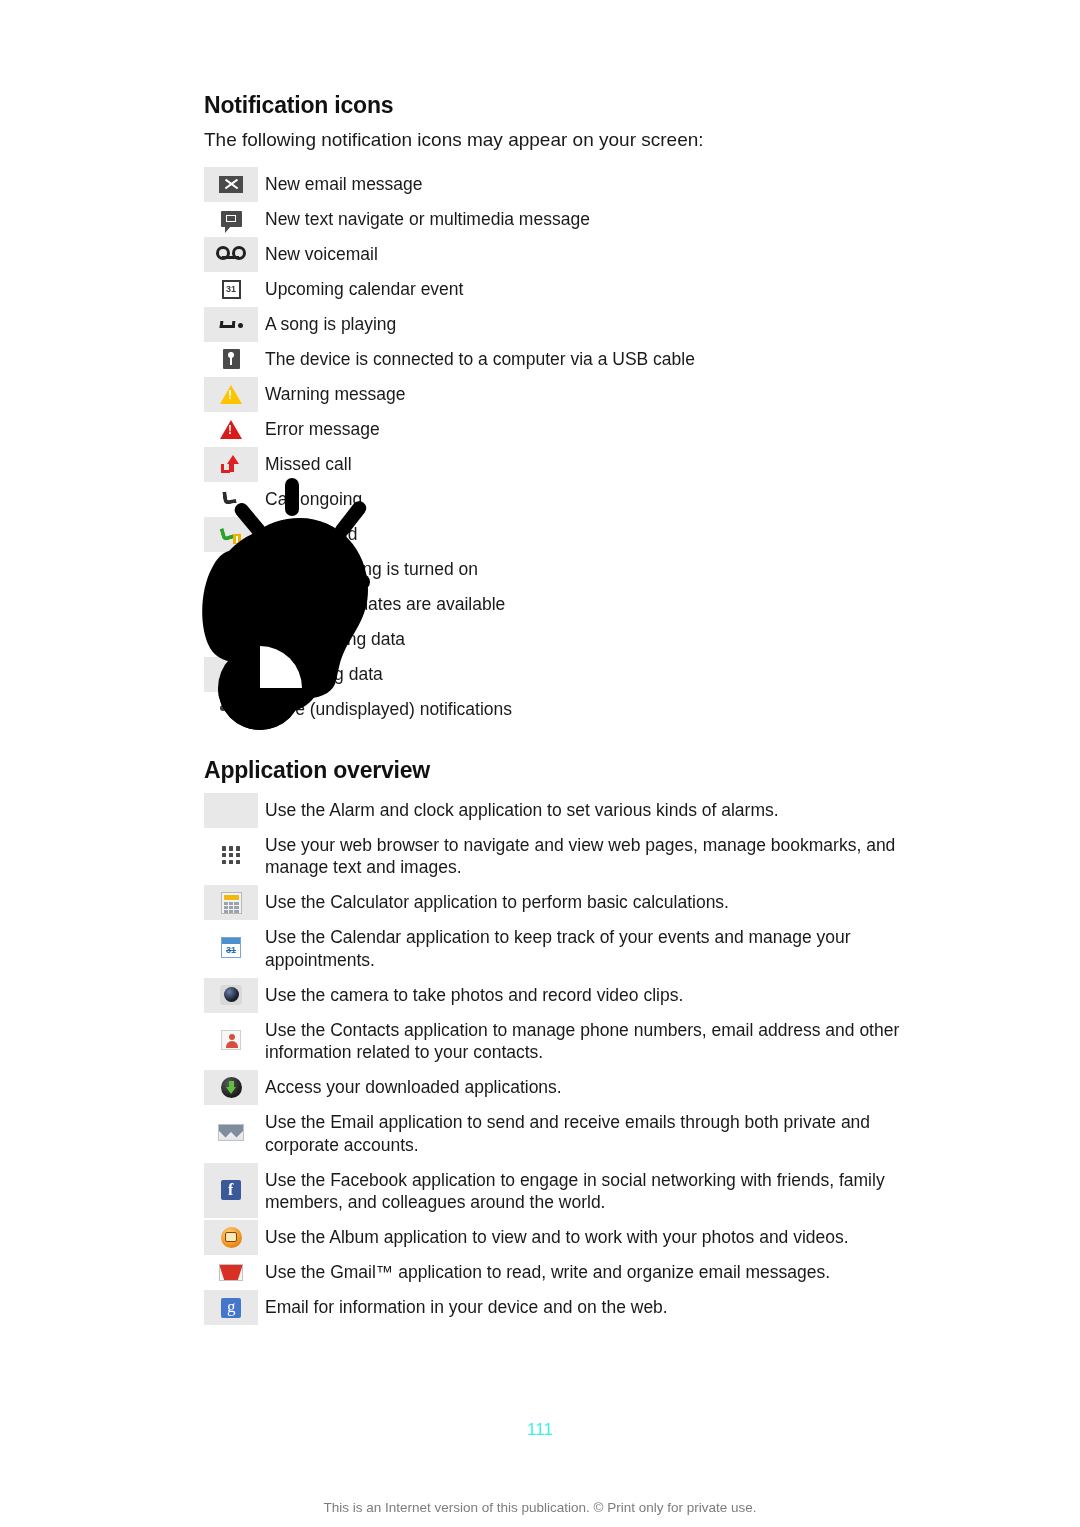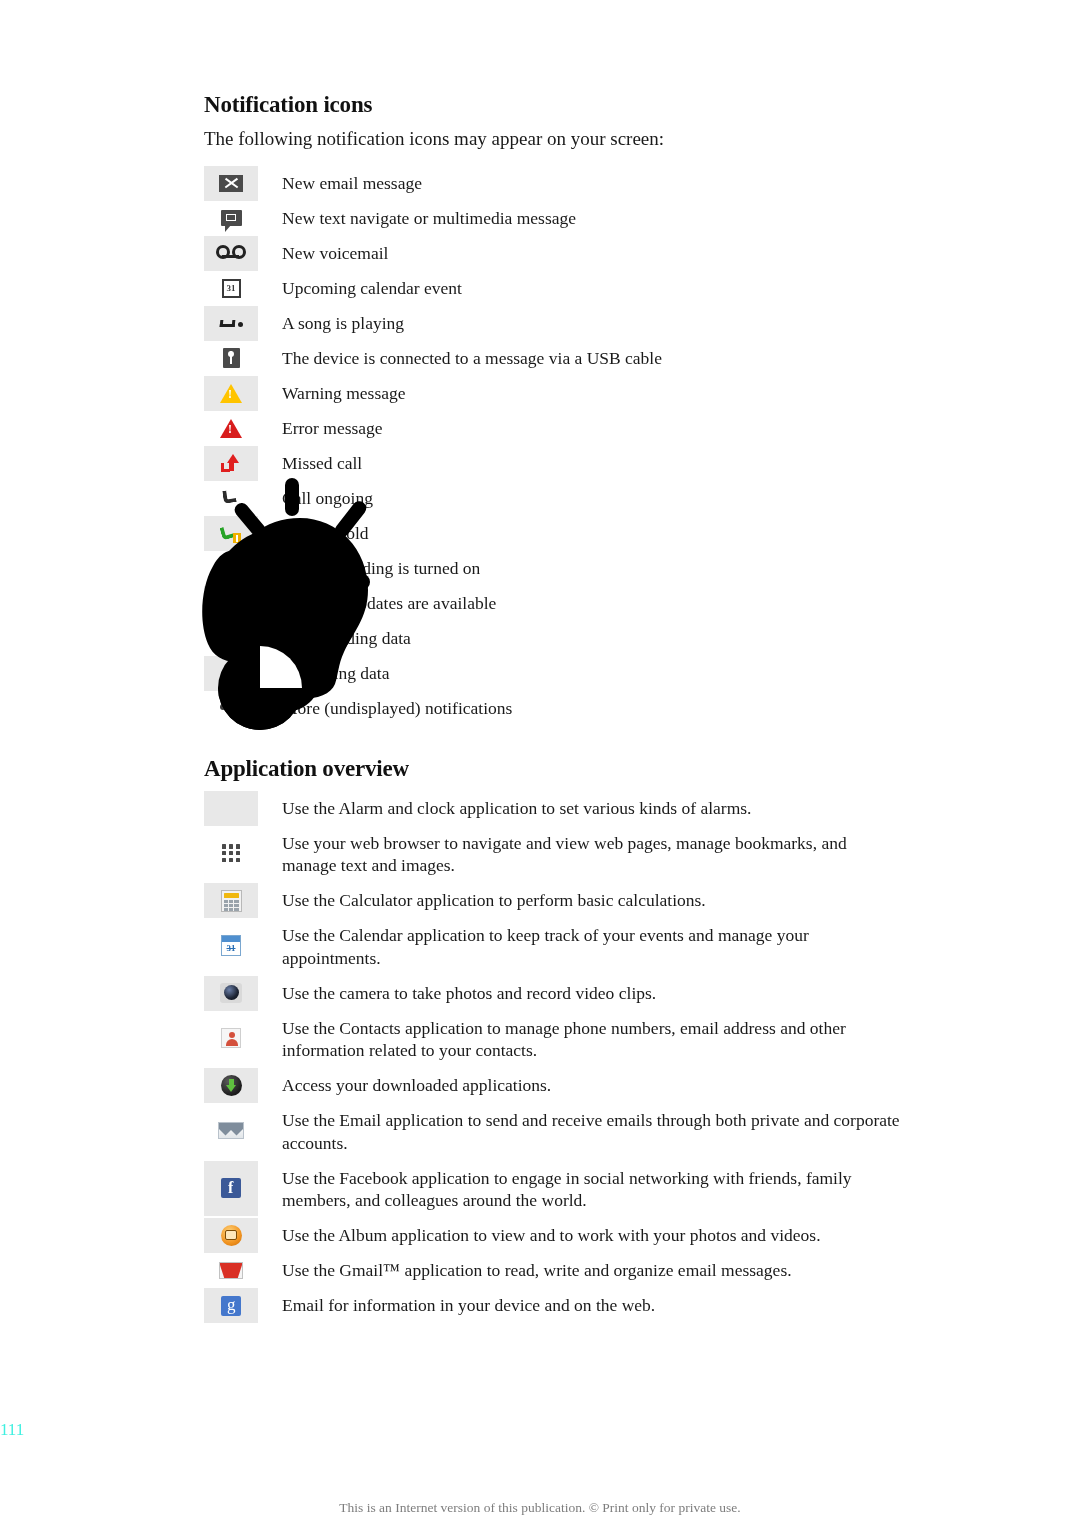--- a/index.html
+++ b/index.html
@@ -14,21 +14,20 @@
     font-family: "Liberation Sans", sans-serif;
     color: #1a1a1a;
     overflow: hidden;
   }
 
   .page {
     position: absolute;
     left: 0; top: 0;
     width: 1080px;
     height: 1527px;
-    font-family: Liberation Serif, serif;
   }
 
   .content {
     position: absolute;
     left: 204px;
     top: 92px;
     width: 700px;
   }
 
   h2.section-title {
@@ -66,21 +65,21 @@
     flex: 0 0 54px;
     display: flex;
     align-items: center;
     justify-content: center;
     box-sizing: border-box;
   }
 
   .row .desc {
     font-size: 17.5px;
     line-height: 1.3;
-    padding: 6px 0 6px 24px;
+    padding: 6px 0 6px 7px;
     color: #1a1a1a;
     flex: 1 1 auto;
   }
 
   .row.tall { min-height: 55px; }
   .row.tall .iconcell { min-height: 55px; }
 
   .ic-email {
     width: 24px; height: 17px;
     background: #4a4a4a;
@@ -630,21 +629,21 @@
     left: 0; top: 0;
     width: 1080px; height: 1527px;
     pointer-events: none;
   }
 
   
   .pagenum {
     position: absolute;
     left: 0; right: 0;
     top: 1420px;
-    text-align: left;
+    text-align: center;
     font-size: 17px;
     font-weight: normal;
   }
   .footnote {
     position: absolute;
     left: 0; right: 0;
     top: 1500px;
     text-align: center;
     font-size: 13.5px;
     color: #7d7d7d;
@@ -693,21 +692,21 @@
         <div class="row shaded">
           <div class="iconcell">
             <div class="ic-music"></div>
           </div>
           <div class="desc">A song is playing</div>
         </div>
         <div class="row">
           <div class="iconcell">
             <div class="ic-usb"></div>
           </div>
-          <div class="desc">The device is connected to a message via a USB cable</div>
+          <div class="desc">The device is connected to a computer via a USB cable</div>
         </div>
         <div class="row shaded">
           <div class="iconcell">
             <div class="ic-warn"></div>
           </div>
           <div class="desc">Warning message</div>
         </div>
         <div class="row">
           <div class="iconcell">
             <div class="ic-error"></div>

